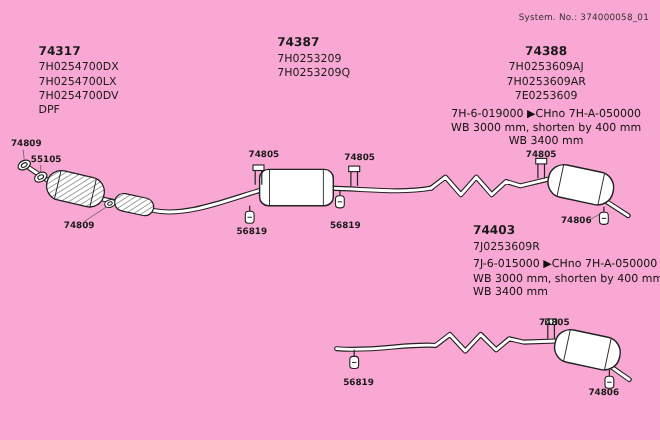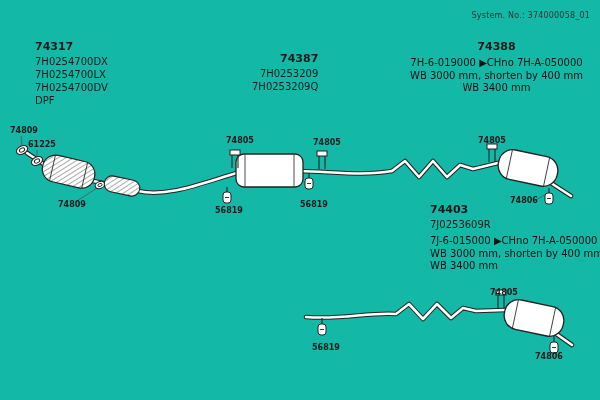--- a/index.html
+++ b/index.html
@@ -1,18 +1,18 @@
 <!DOCTYPE html>
 <html><head>
 <meta charset="utf-8">
 <style>
   * { margin:0; padding:0; box-sizing:border-box; }
   html,body { background:#fff; }
   body { font-family:"DejaVu Sans", sans-serif; color:#1a1a1a; }
-  .canvas { position:relative; width:600px; height:400px; background:#14b8a6; overflow:hidden; }
+  .canvas { position:relative; width:600px; height:400px; background:#f9a8d4; overflow:hidden; }
   .sysno { position:absolute; top:11px; right:10px; font-size:8px; color:#333; letter-spacing:.2px; }
   .group { position:absolute; }
   .g-head { font-weight:bold; font-size:11px; line-height:13px; margin-bottom:2px; cursor:pointer; }
   .g-line { font-size:10px; line-height:13px; white-space:nowrap; cursor:pointer; }
   .g-notes { margin-top:4px; }
   .g-note { font-size:10px; line-height:12.5px; white-space:nowrap; color:#111; }
   .callout { position:absolute; font-size:8px; line-height:9px; white-space:nowrap; cursor:pointer;font-weight:bold; }
   svg.art { position:absolute; left:0; top:0; }
 </style>
 </head>
@@ -152,47 +152,50 @@
 
   <div class="group" style="left:35px; top:40px;">
     <div class="g-head">74317</div>
     <div class="g-line">7H0254700DX</div>
     <div class="g-line">7H0254700LX</div>
     <div class="g-line">7H0254700DV</div>
     <div class="g-line">DPF</div>
   </div>
 
 
-  <div class="group" style="left:252px; top:52px;text-align:right;">
+  <div class="group" style="left:252px; top:32px;">
     <div class="g-head">74387</div>
     <div class="g-line">7H0253209</div>
     <div class="g-line">7H0253209Q</div>
   </div>
 
   <div class="group" style="left:410px; top:40px;text-align:center;">
     <div class="g-head">74388</div>
+    <div class="g-line">7H0253609AJ</div>
+    <div class="g-line">7H0253609AR</div>
+    <div class="g-line">7E0253609</div>
     <div class="g-notes">
       <div class="g-note">7H-6-019000 ▶CHno 7H-A-050000</div>
       <div class="g-note">WB 3000 mm, shorten by 400 mm</div>
       <div class="g-note">WB 3400 mm</div>
     </div>
   </div>
 
   <div class="group" style="left:410px; top:203px;margin-left:20px;">
     <div class="g-head">74403</div>
     <div class="g-line">7J0253609R</div>
     <div class="g-notes">
       <div class="g-note">7J-6-015000 ▶CHno 7H-A-050000</div>
       <div class="g-note">WB 3000 mm, shorten by 400 mm</div>
       <div class="g-note">WB 3400 mm</div>
     </div>
   </div>
 
   <div class="callout" style="left:10px;  top:126px;">74809</div>
-  <div class="callout" style="left:28px;  top:140px;">61225</div>
+  <div class="callout" style="left:28px;  top:140px;">55105</div>
   <div class="callout" style="left:58px;  top:200px;">74809</div>
   <div class="callout" style="left:226px; top:136px;">74805</div>
   <div class="callout" style="left:215px; top:206px;">56819</div>
   <div class="callout" style="left:313px; top:138px;">74805</div>
   <div class="callout" style="left:300px; top:200px;">56819</div>
   <div class="callout" style="left:478px; top:136px;">74805</div>
   <div class="callout" style="left:510px; top:196px;">74806</div>
   <div class="callout" style="left:312px; top:343px;">56819</div>
   <div class="callout" style="left:490px; top:288px;">74805</div>
   <div class="callout" style="left:535px; top:352px;">74806</div>

